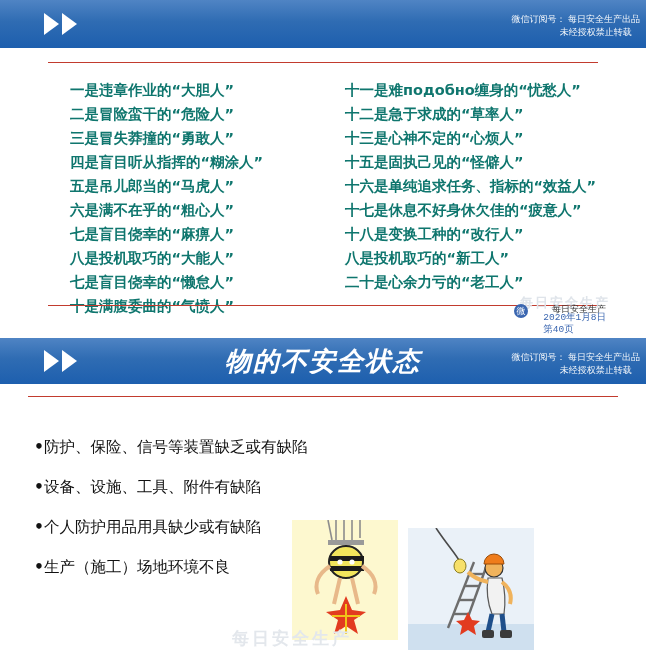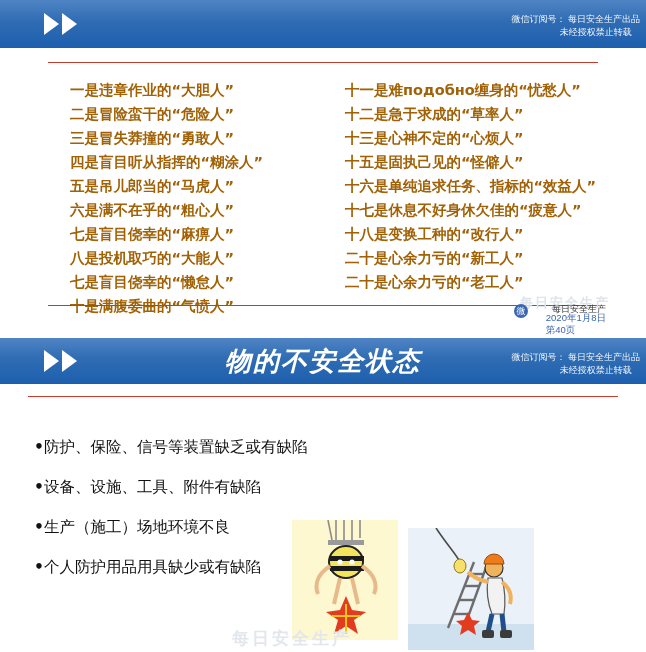--- a/index.html
+++ b/index.html
@@ -89,35 +89,36 @@
     justify-content: space-between;
     padding-top: 14px;
   }
   .col {
     width: 48%;
   }
   .col.left { padding-left: 30px; }
   .col.right { padding-left: 14px; }
   .entry {
     font-size: 14.5px;
-    color: #a16207;
+    color: #0f766e;
     line-height: 24px;
     white-space: nowrap;
     font-family: "DejaVu Sans", "Liberation Sans", sans-serif;
     font-weight: bold;
   }
 
   .footer-meta {
     position: absolute;
     right: 40px;
     bottom: 2px;
     text-align: left;
     color: #3a66b0;
     font-size: 9.5px;
     line-height: 12px;
+    font-family: Liberation Mono, monospace;
   }
   .footer-wm {
     position: absolute;
     right: 36px;
     bottom: 26px;
     color: #dfe4ea;
     font-size: 13px;
     letter-spacing: 2px;
     font-weight: bold;
   }
@@ -223,21 +224,21 @@
       <div class="entry">十是满腹委曲的“气愤人”</div>
     </div>
     <div class="col right">
       <div class="entry">十一是难подобно缠身的“忧愁人”</div>
       <div class="entry">十二是急于求成的“草率人”</div>
       <div class="entry">十三是心神不定的“心烦人”</div>
       <div class="entry">十五是固执己见的“怪僻人”</div>
       <div class="entry">十六是单纯追求任务、指标的“效益人”</div>
       <div class="entry">十七是休息不好身休欠佳的“疲意人”</div>
       <div class="entry">十八是变换工种的“改行人”</div>
-      <div class="entry">二十是心余力亏的“新工人”</div>
+      <div class="entry">八是投机取巧的“新工人”</div>
       <div class="entry">二十是心余力亏的“老工人”</div>
     </div>
   </div>
   <div class="rule-bottom"></div>
   <div class="footer-wm">每日安全生产</div>
   <div class="qr-badge">微</div>
   <div class="wechat-line">每日安全生产</div>
   <div class="footer-meta">
     <div>2020年1月8日</div>
     <div>第40页</div>
@@ -260,24 +261,24 @@
   <div class="rule-red2"></div>
 
   <div class="bullets">
     <div class="bullet">
       <span class="dot">•</span><span>防护、保险、信号等装置缺乏或有缺陷</span>
     </div>
     <div class="bullet">
       <span class="dot">•</span><span>设备、设施、工具、附件有缺陷</span>
     </div>
     <div class="bullet">
+      <span class="dot">•</span><span>个人防护用品用具缺少或有缺陷</span>
+    </div>
+    <div class="bullet">
       <span class="dot">•</span><span>生产（施工）场地环境不良</span>
-    </div>
-    <div class="bullet">
-      <span class="dot">•</span><span>个人防护用品用具缺少或有缺陷</span>
     </div>
   </div>
 
   <div class="illus illus-a">
     <svg viewBox="0 0 106 120" width="106" height="120">
       <rect x="0" y="0" width="106" height="120" fill="#fdf8cf"></rect>
 
       <g stroke="#8c8c8c" stroke-width="1.6" fill="none">
         <line x1="44" y1="0" x2="44" y2="20"></line>
         <line x1="52" y1="0" x2="52" y2="20"></line>

